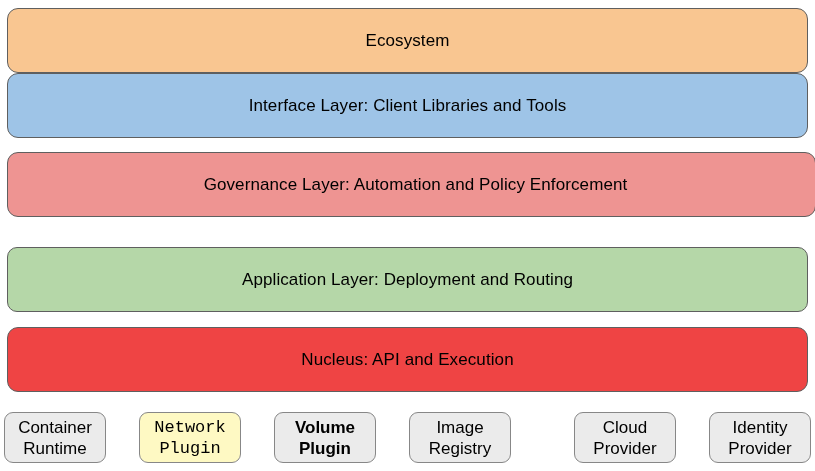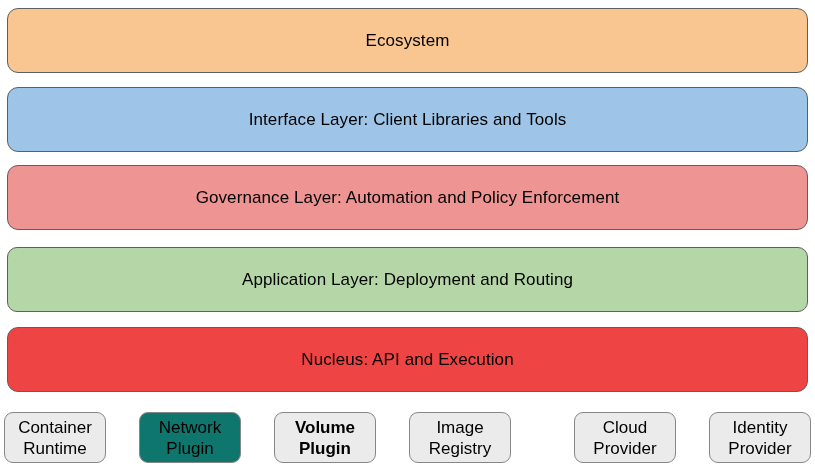--- a/index.html
+++ b/index.html
@@ -25,22 +25,22 @@
     border: 1px solid #5f5f5f;
     border-radius: 11px;
     display: flex;
     align-items: center;
     justify-content: center;
     font-size: 17px;
     color: #000000;
     letter-spacing: 0.1px;
   }
   .layer-1 { top: 8px; }
-  .layer-2 { top: 87px; }
-  .layer-3 { top: 165px; }
+  .layer-2 { top: 73px; }
+  .layer-3 { top: 152px; padding-left: 8px; }
   .layer-4 { top: 247px; border-radius: 10px; }
   .layer-5 { top: 327px; }
   .plugin-row {
     position: absolute;
     left: 4px;
     top: 412px;
     width: 807px;
     display: flex;
     justify-content: space-between;
     gap: 33px;
@@ -84,21 +84,21 @@
   </div>
 
   <div class="layer-bar layer-5" style="background-color: #ef4444; border-color: rgb(95, 95, 95);">
     <span>Nucleus: API and Execution</span>
   </div>
 
   <div class="plugin-row">
     <div class="plugin-box" style="background-color: rgb(235, 235, 235); border-color: rgb(135, 135, 135);">
       <span>Container Runtime</span>
     </div>
-    <div class="plugin-box" style="background-color: #0f766e; border-color: rgb(135, 135, 135);">
+    <div class="plugin-box" style="background-color: #fef9c3; border-color: rgb(135, 135, 135); font-family: Liberation Mono, monospace;">
       <span>Network Plugin</span>
     </div>
     <div class="plugin-box" style="background-color: rgb(235, 235, 235); border-color: rgb(135, 135, 135); font-weight: bold;">
       <span>Volume Plugin</span>
     </div>
     <div class="plugin-box" style="background-color: rgb(235, 235, 235); border-color: rgb(135, 135, 135);">
       <span>Image Registry</span>
     </div>
     <div class="plugin-box" style="background-color: rgb(235, 235, 235); border-color: rgb(135, 135, 135); margin-left: 30px;">
       <span>Cloud Provider</span>

